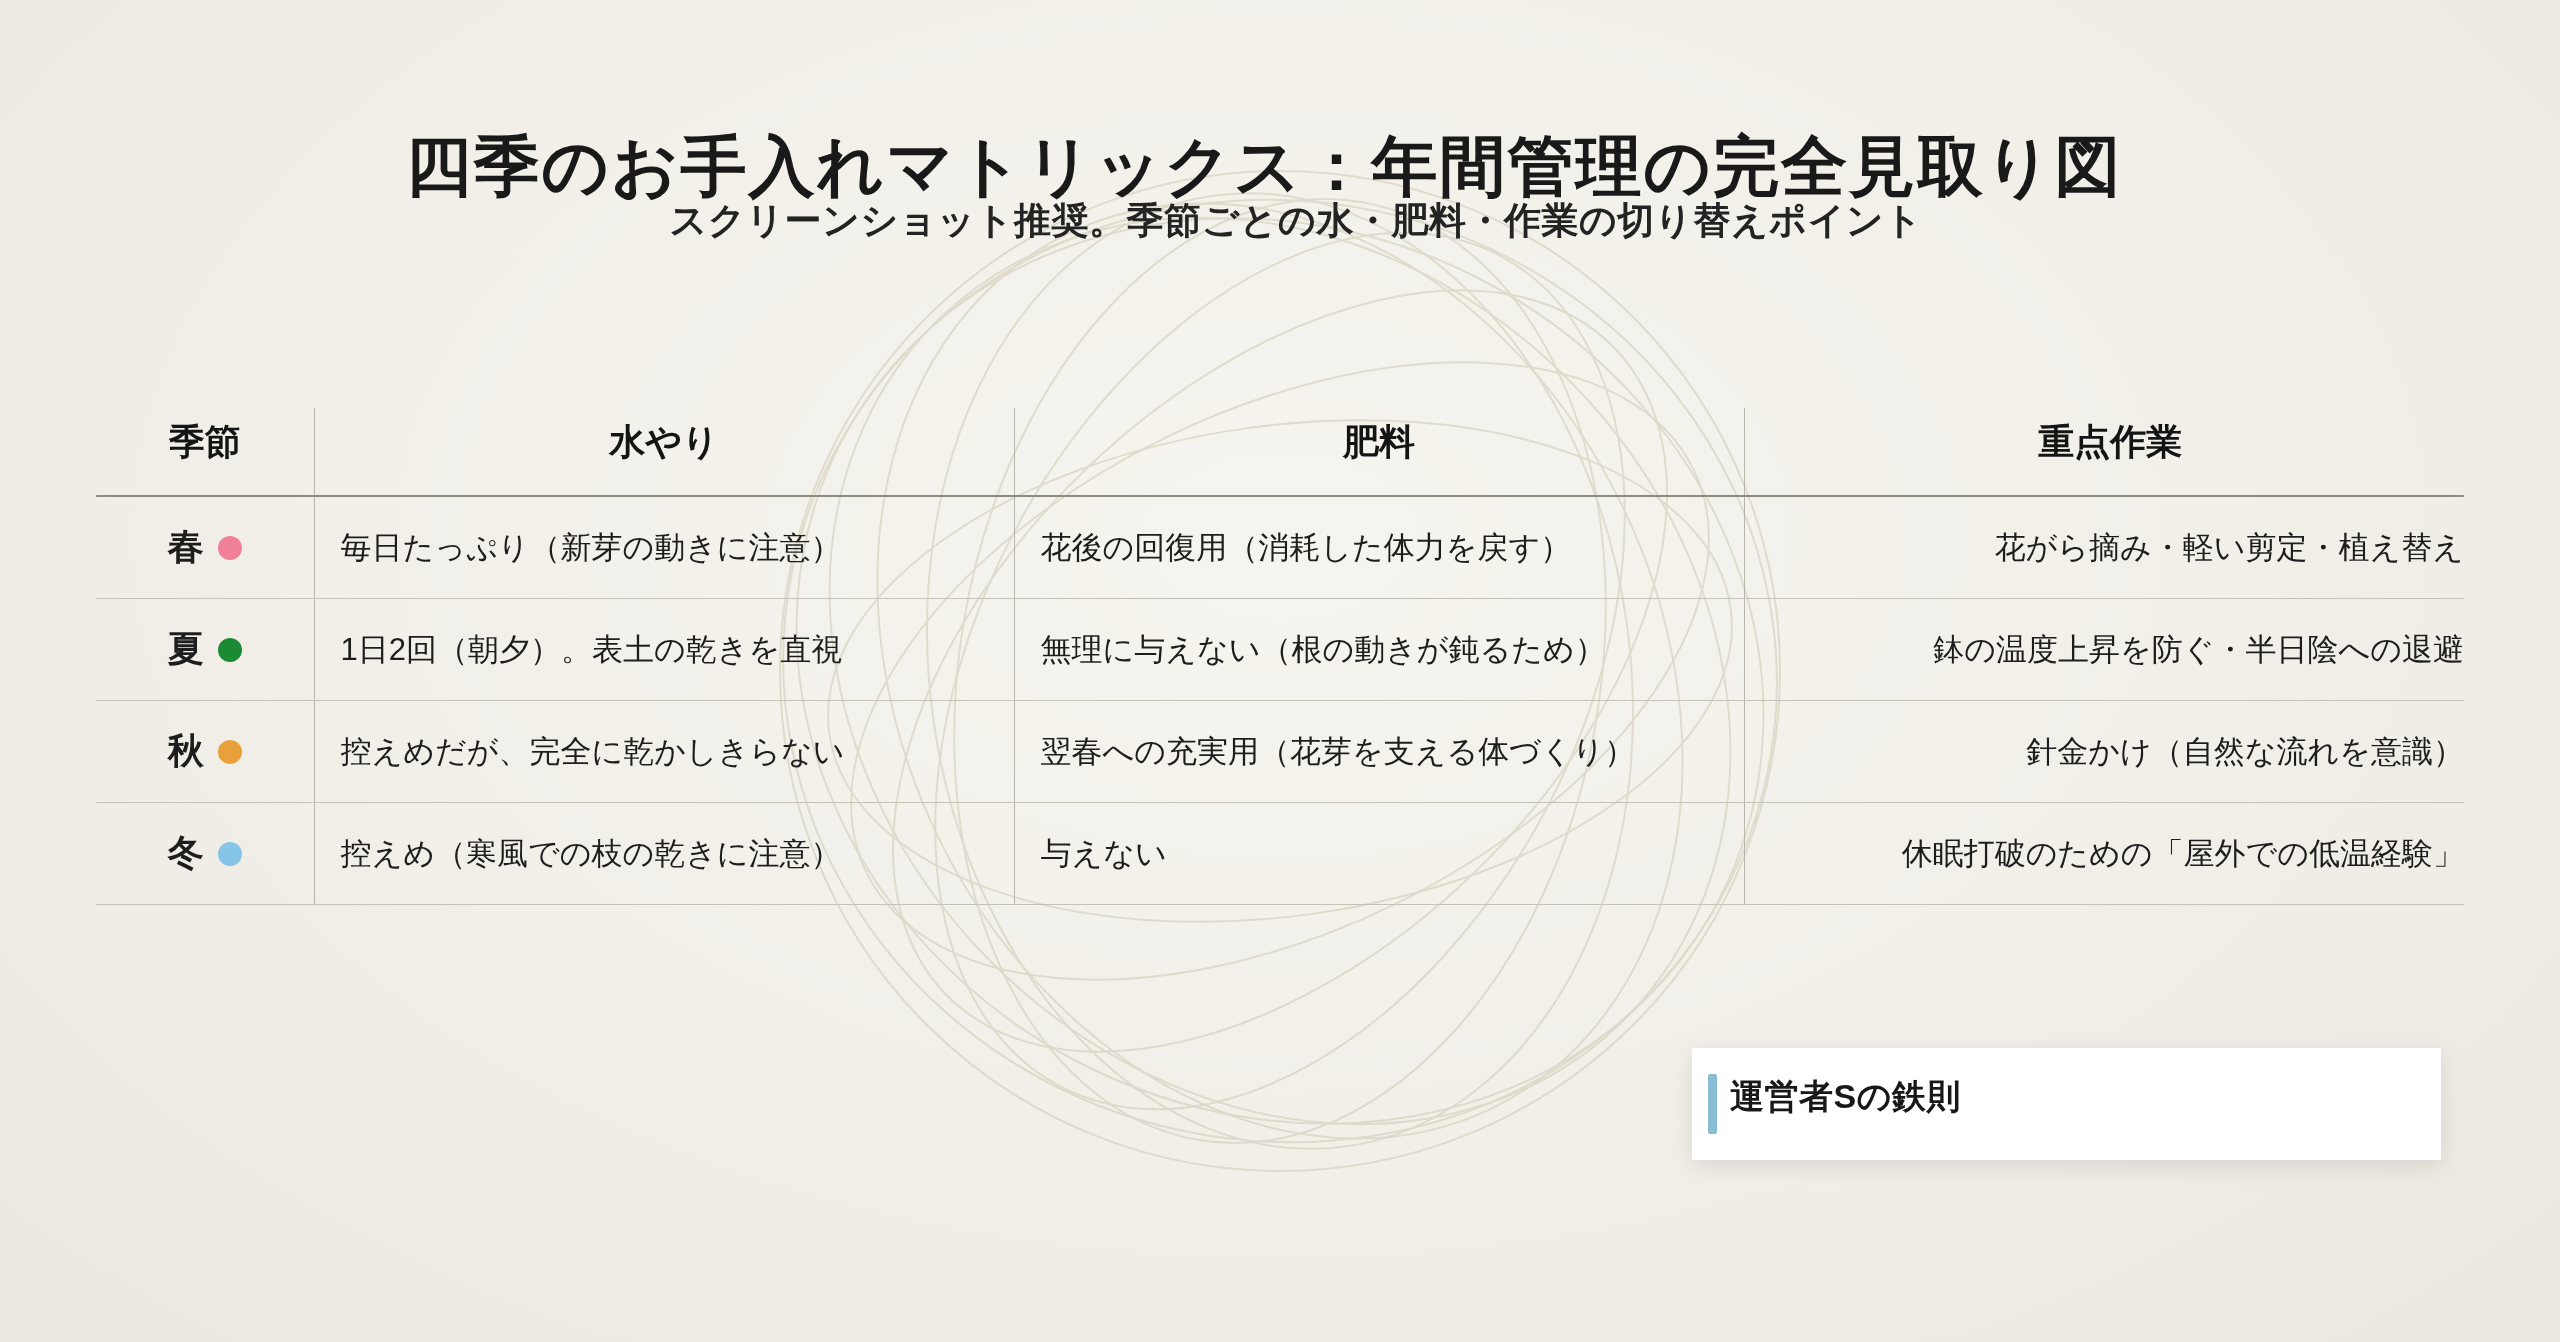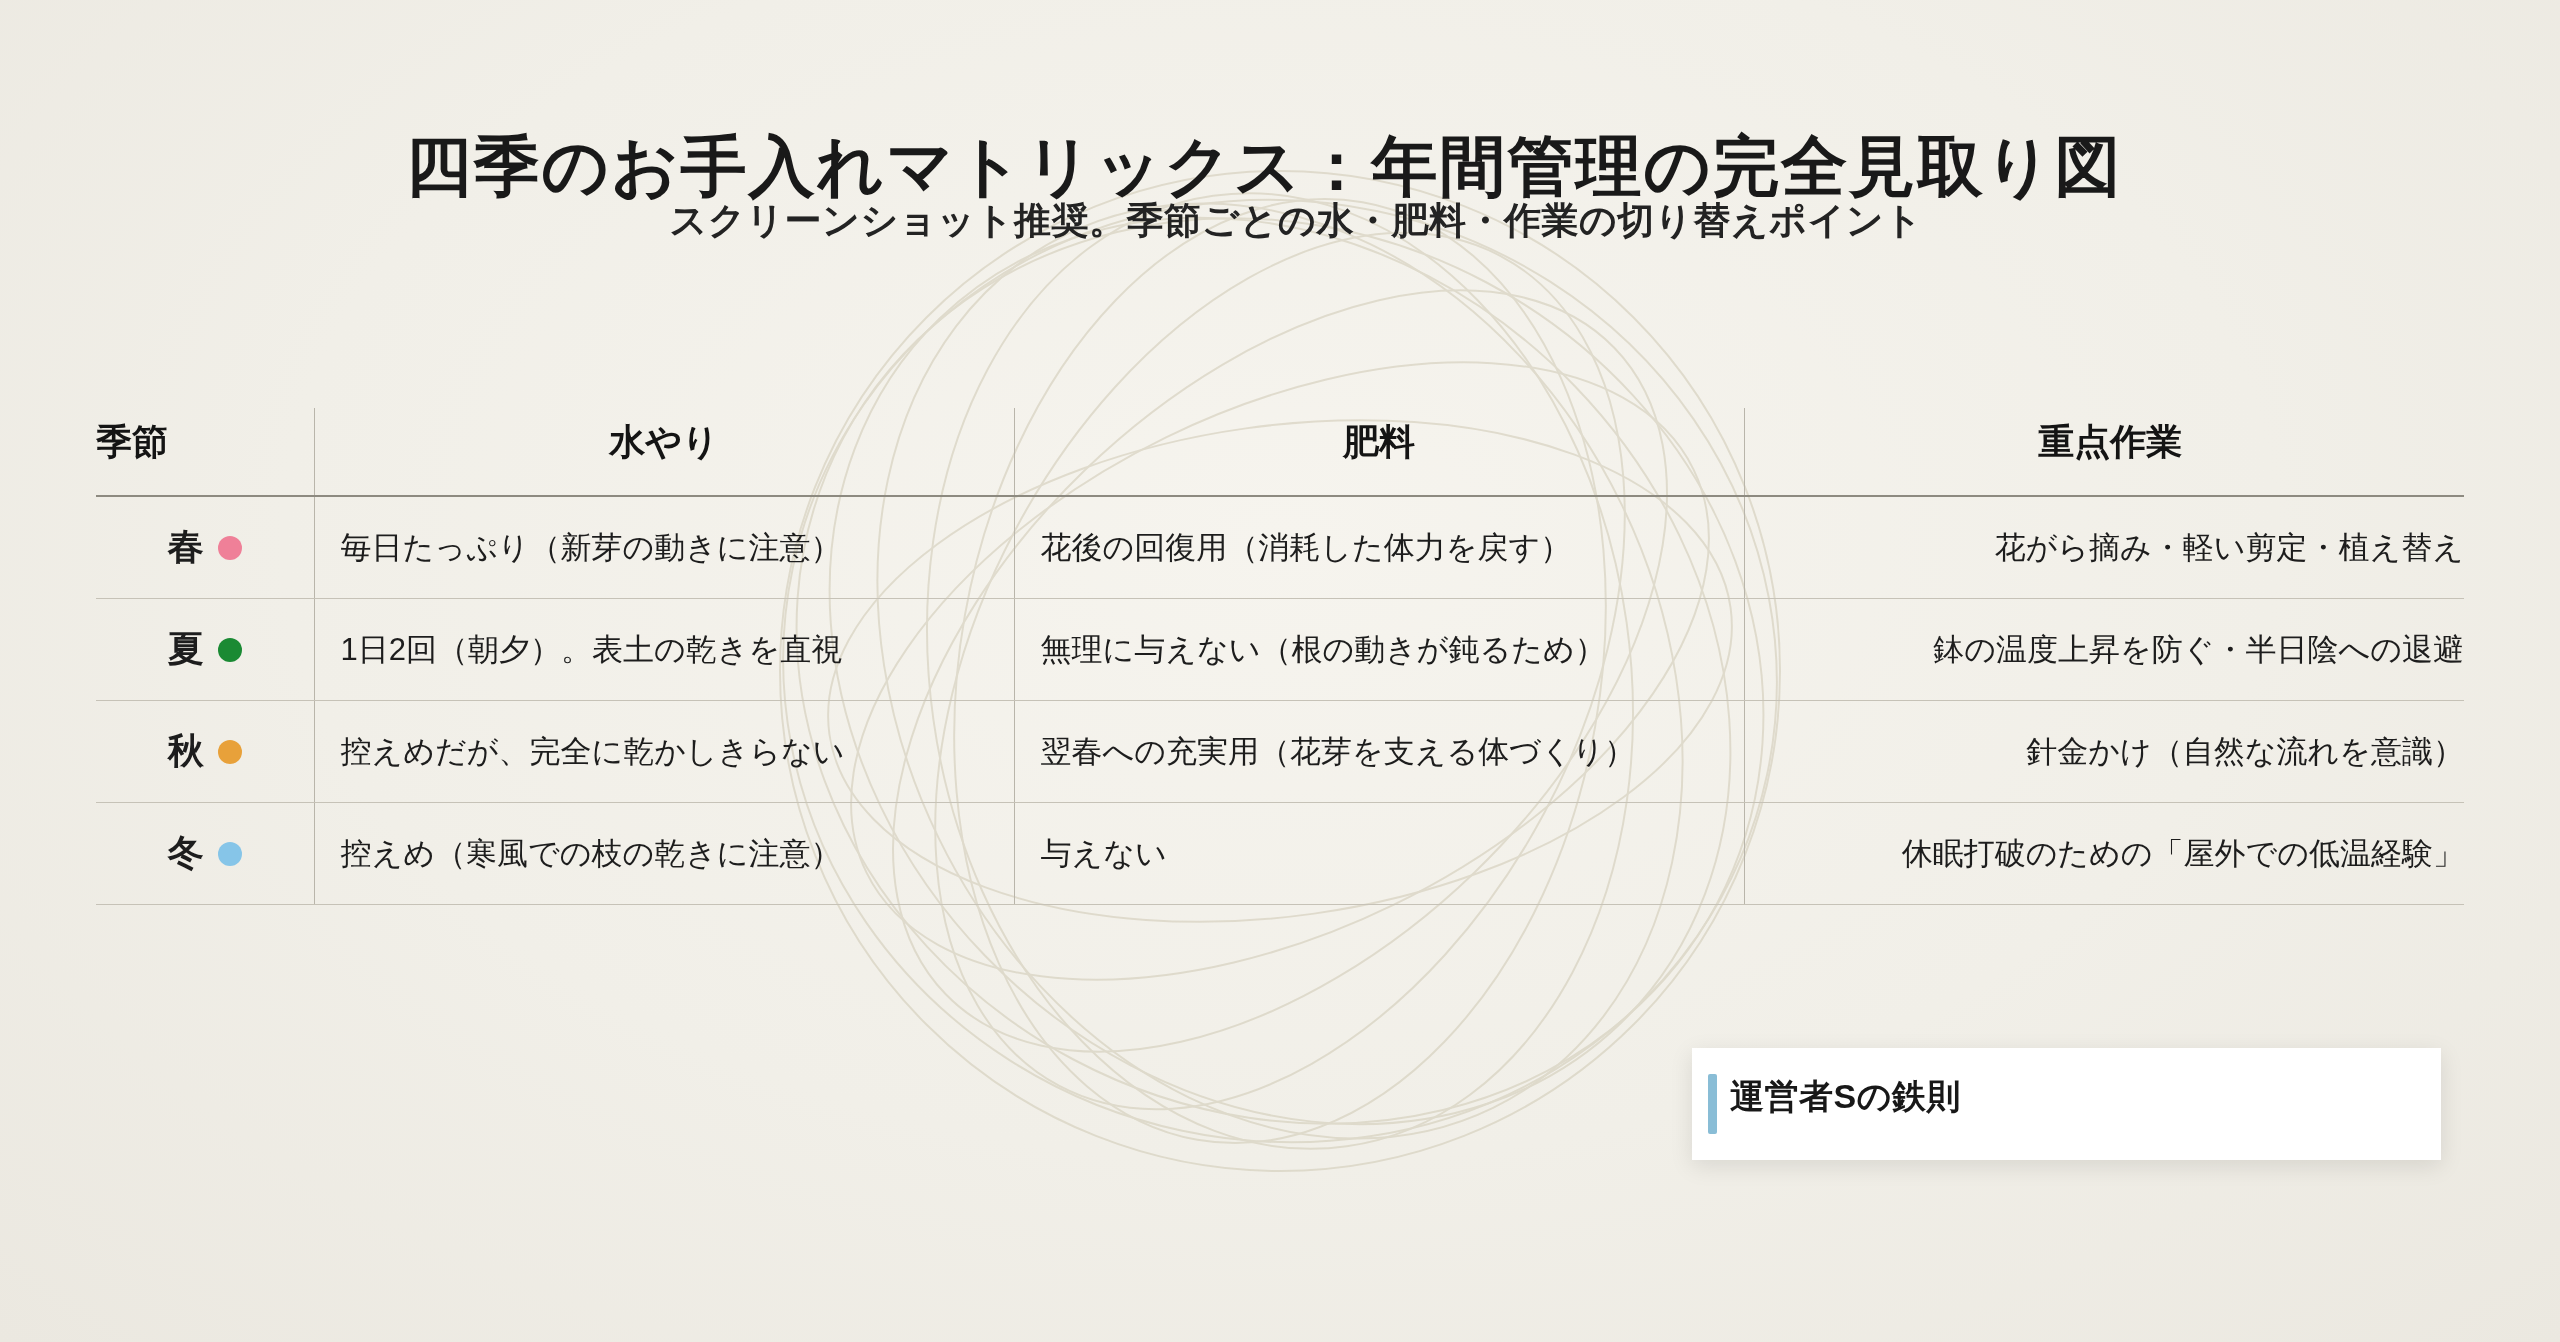--- a/index.html
+++ b/index.html
@@ -85,21 +85,21 @@
   .matrix col.c-season { width: 218px; }
   .matrix col.c-water  { width: 700px; }
   .matrix col.c-fert   { width: 730px; }
   .matrix col.c-task   { width: 720px; }
 
   .matrix th {
     font-size: 36px;
     font-weight: bold;
     color: #141414;
     padding: 10px 0 28px 0;
-    text-align: left;
+    text-align: center;
     border-bottom: 2px solid #8d8a80;
     border-right: 1px solid #b9b5aa;
   }
   .matrix th:last-child { border-right: none; padding-left: 12px; }
   .matrix th.hd-water,
   .matrix th.hd-fert,
   .matrix th.hd-task { text-align: center; }
 
   .matrix td {
     font-size: 31px;

